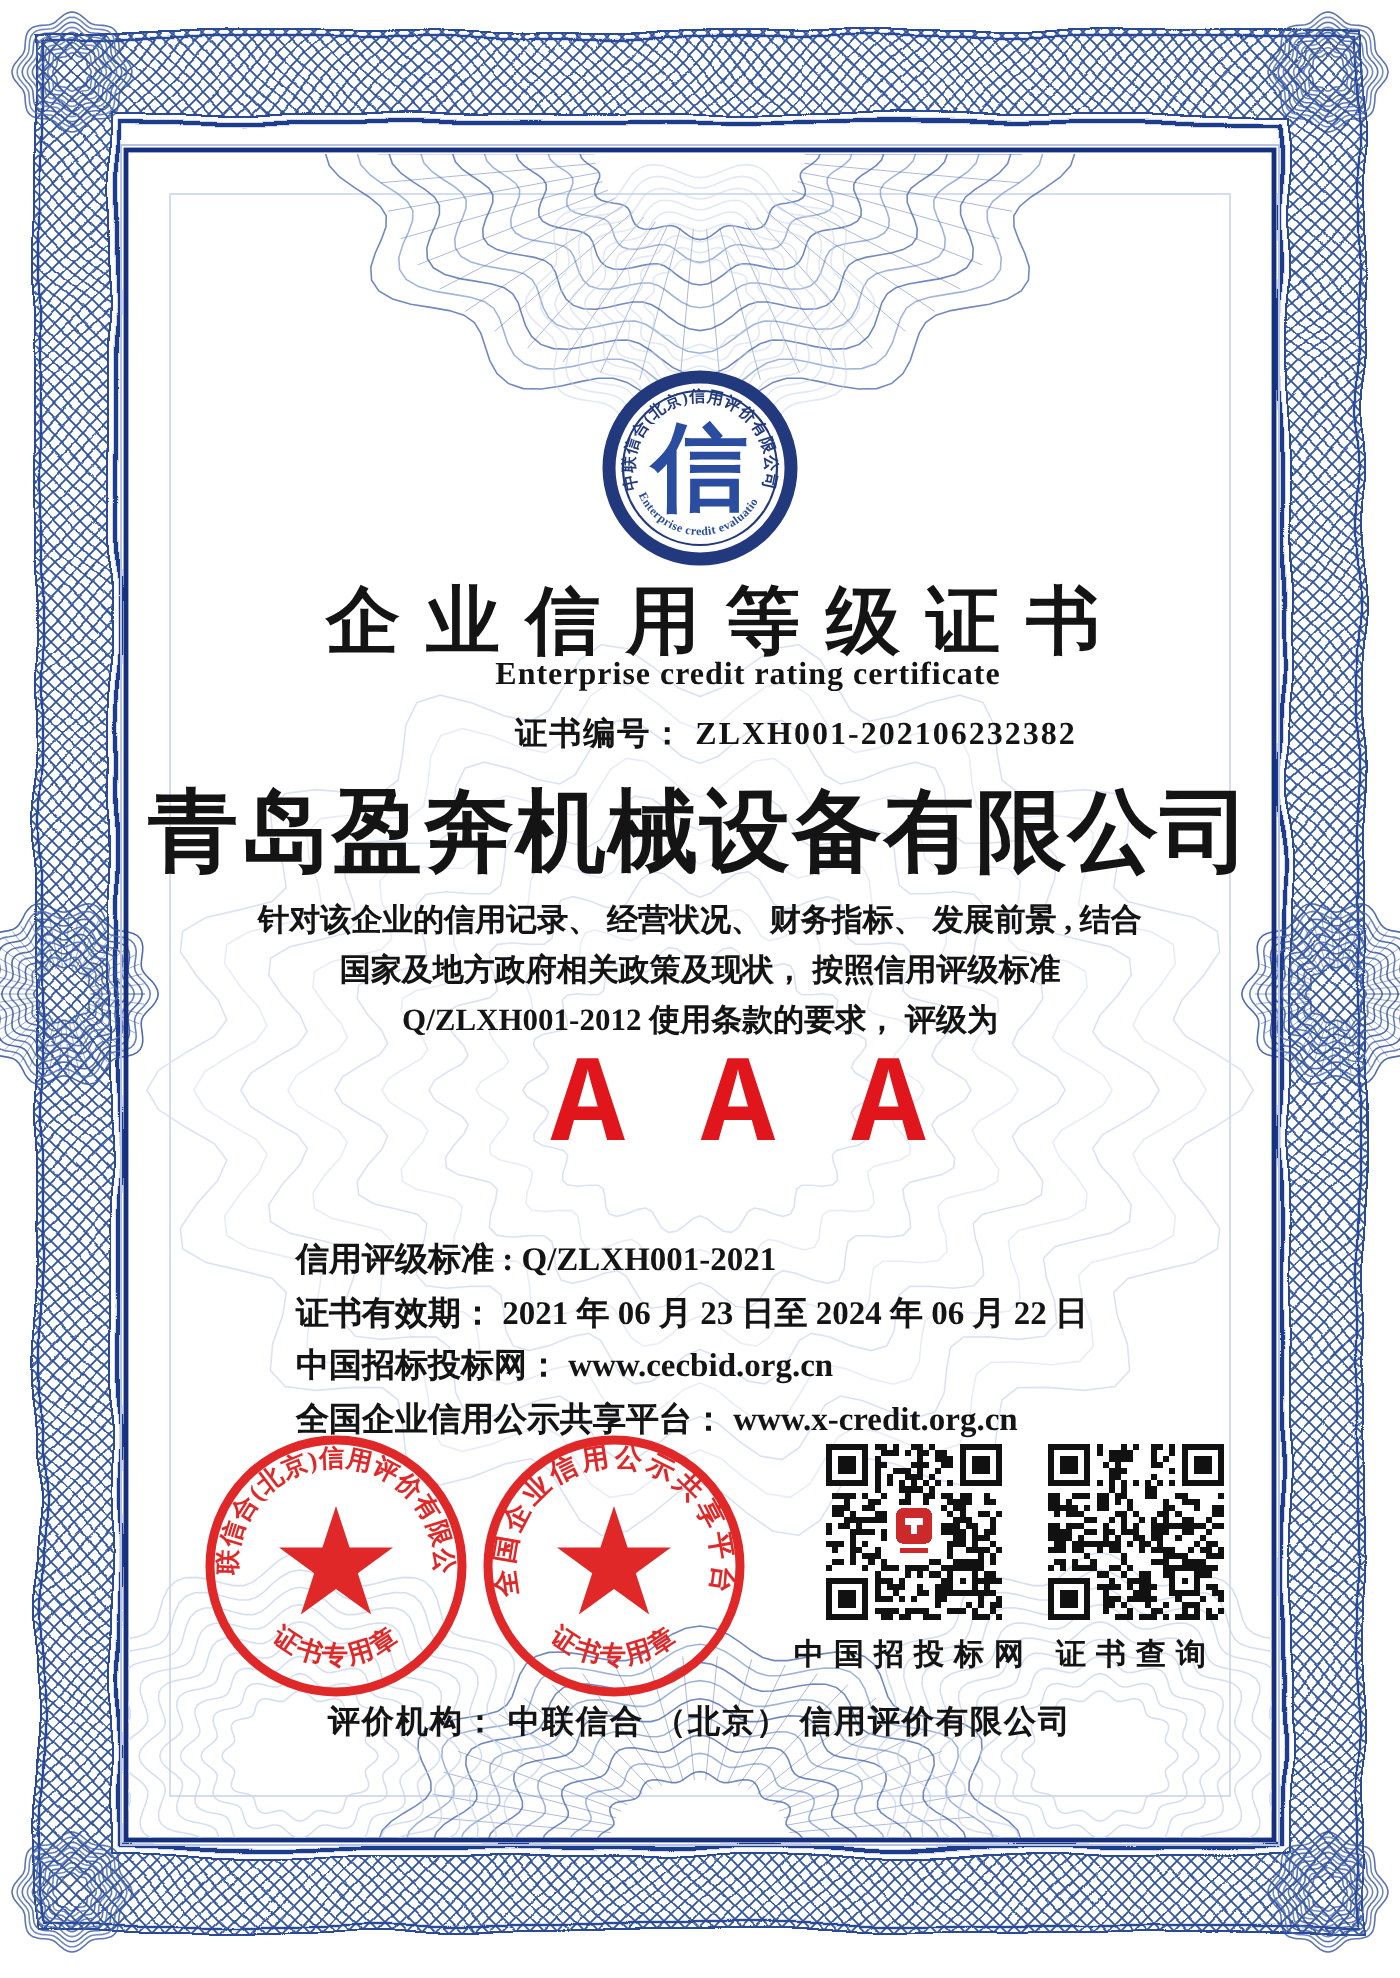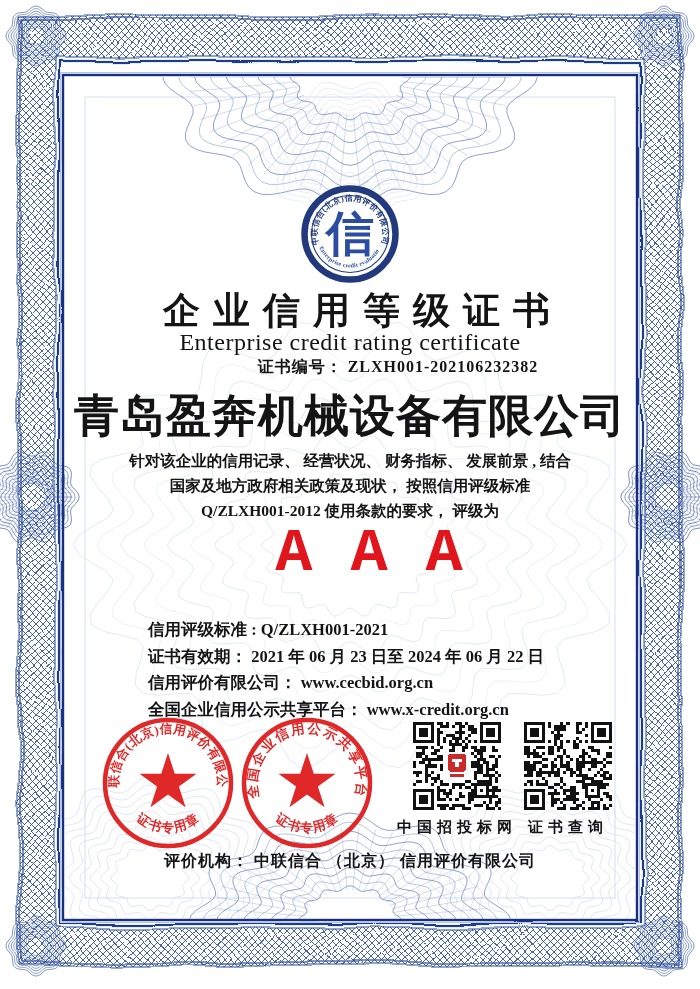--- a/index.html
+++ b/index.html
@@ -9,21 +9,21 @@
   html,body{margin:0;padding:0;}
   body{
     width:700px;height:989px;position:relative;background:#ffffff;overflow:hidden;
     font-family:"Liberation Serif","DejaVu Serif",serif;color:var(--ink);
   }
   .abs{position:absolute;}
   .ctr{left:63px;width:574px;text-align:center;}
   #deco{left:0;top:0;z-index:0;}
   .layer{z-index:2;}
   #page-title{top:286px;font-size:37px;font-weight:700;letter-spacing:13px;padding-left:13px;white-space:nowrap;}
-  #page-subtitle{top:329px;font-size:24px;font-weight:400;letter-spacing:0.5px;}
+  #page-subtitle{top:329px;font-size:16px;font-weight:700;letter-spacing:0.5px;padding-left:24px;}
   #cert-no{top:357px;font-size:16px;font-weight:700;letter-spacing:1px;margin-left:48px;}
   #company-name{top:386px;font-size:45px;font-weight:700;letter-spacing:1px;white-space:nowrap;}
   #paragraph{top:448px;font-size:15.5px;font-weight:700;line-height:25px;}
   #rating{top:518px;font-size:62px;font-weight:700;color:var(--red);letter-spacing:38px;padding-left:38px;font-family:Liberation Mono, monospace;}
   #info{left:106px;top:617px;width:540px;font-size:16.5px;font-weight:700;line-height:26.5px;text-align:left;white-space:nowrap;margin-left:42px;}
   .seal{width:140px;height:140px;}
   #seal-1{left:98px;top:713px;}
   #seal-2{left:237px;top:713px;}
   .qr{width:88px;height:88px;}
   #qr-1{left:413px;top:722px;}
@@ -430,21 +430,21 @@
   <div>针对该企业的信用记录、 经营状况、 财务指标、 发展前景 , 结合</div>
   <div>国家及地方政府相关政策及现状， 按照信用评级标准</div>
   <div>Q/ZLXH001-2012 使用条款的要求， 评级为</div>
 </div>
 
 <div id="rating" class="abs ctr layer">AAA</div>
 
 <div id="info" class="abs layer">
   <div>信用评级标准 : Q/ZLXH001-2021</div>
   <div>证书有效期： 2021 年 06 月 23 日至 2024 年 06 月 22 日</div>
-  <div>信用评价有限公司： www.cecbid.org.cn</div>
+  <div>中国招标投标网： www.cecbid.org.cn</div>
   <div>全国企业信用公示共享平台： www.x-credit.org.cn</div>
 </div>
 
 <svg id="seal-1" class="abs layer seal" viewBox="-70 -70 140 140">
   <defs>
     <path id="s1-top" d="M -49 10 A 50 50 0 1 1 49 10" fill="none"></path>
     <path id="s1-bot" d="M -28 40 A 48 48 0 0 0 28 40" fill="none"></path>
   </defs>
   <circle cx="0" cy="0" r="63" fill="none" stroke="#e02828" stroke-width="4.5"></circle>
   <polygon fill="#e02828" points="0,-30 6.8,-9.3 28.5,-9.3 10.9,3.6 17.6,24.3 0,11.5 -17.6,24.3 -10.9,3.6 -28.5,-9.3 -6.8,-9.3"></polygon>

